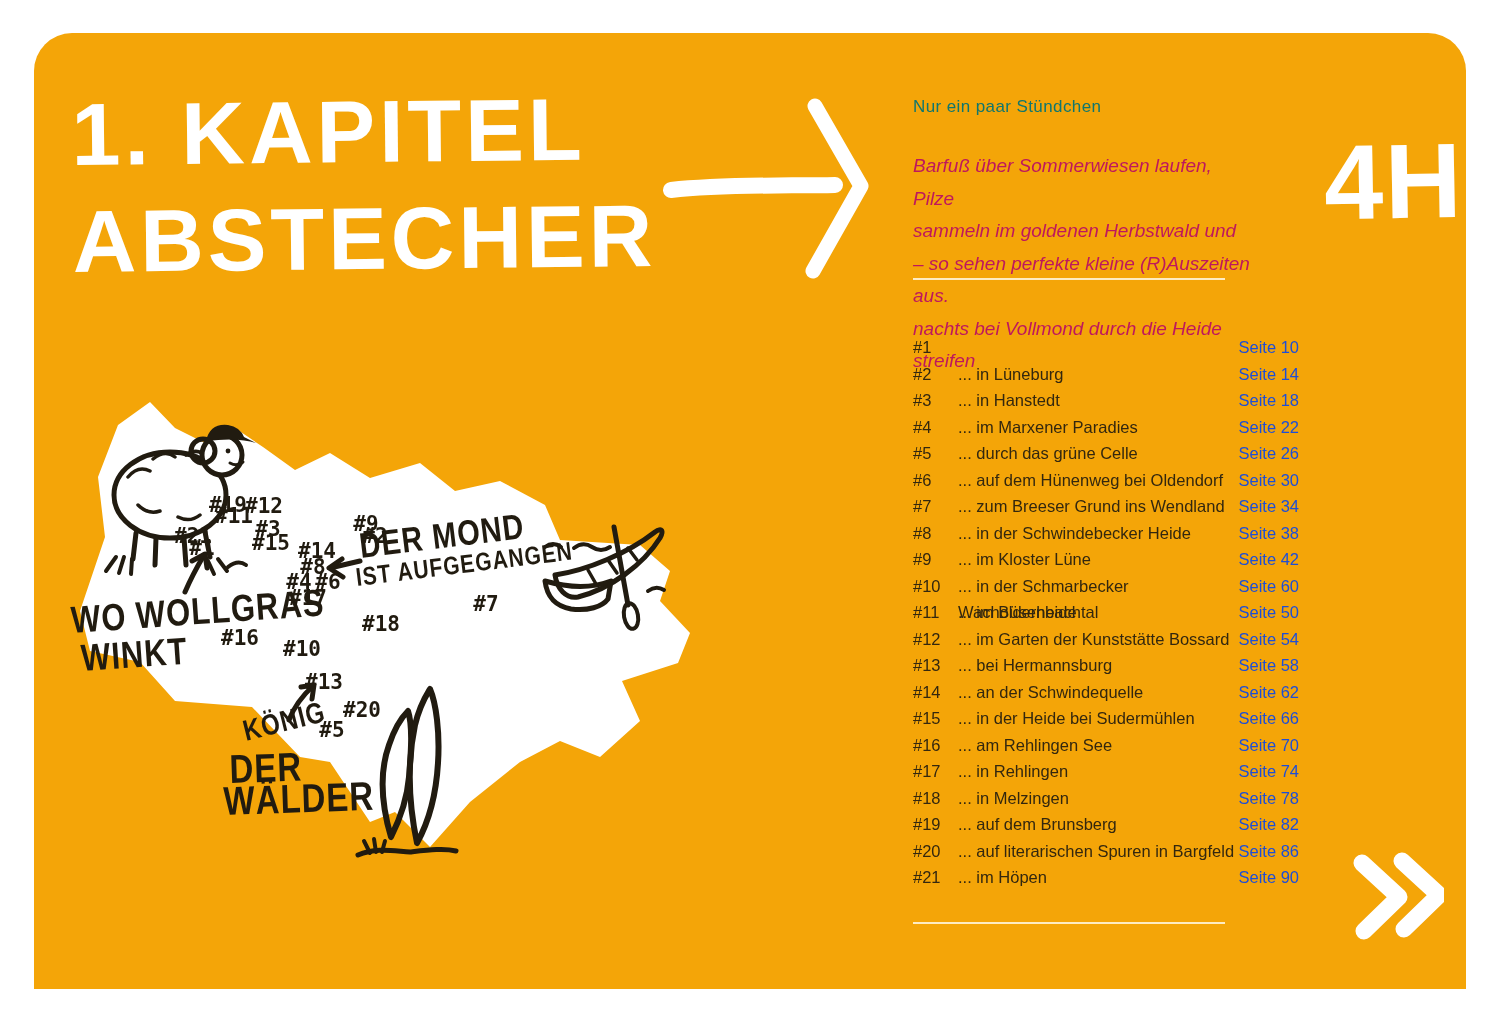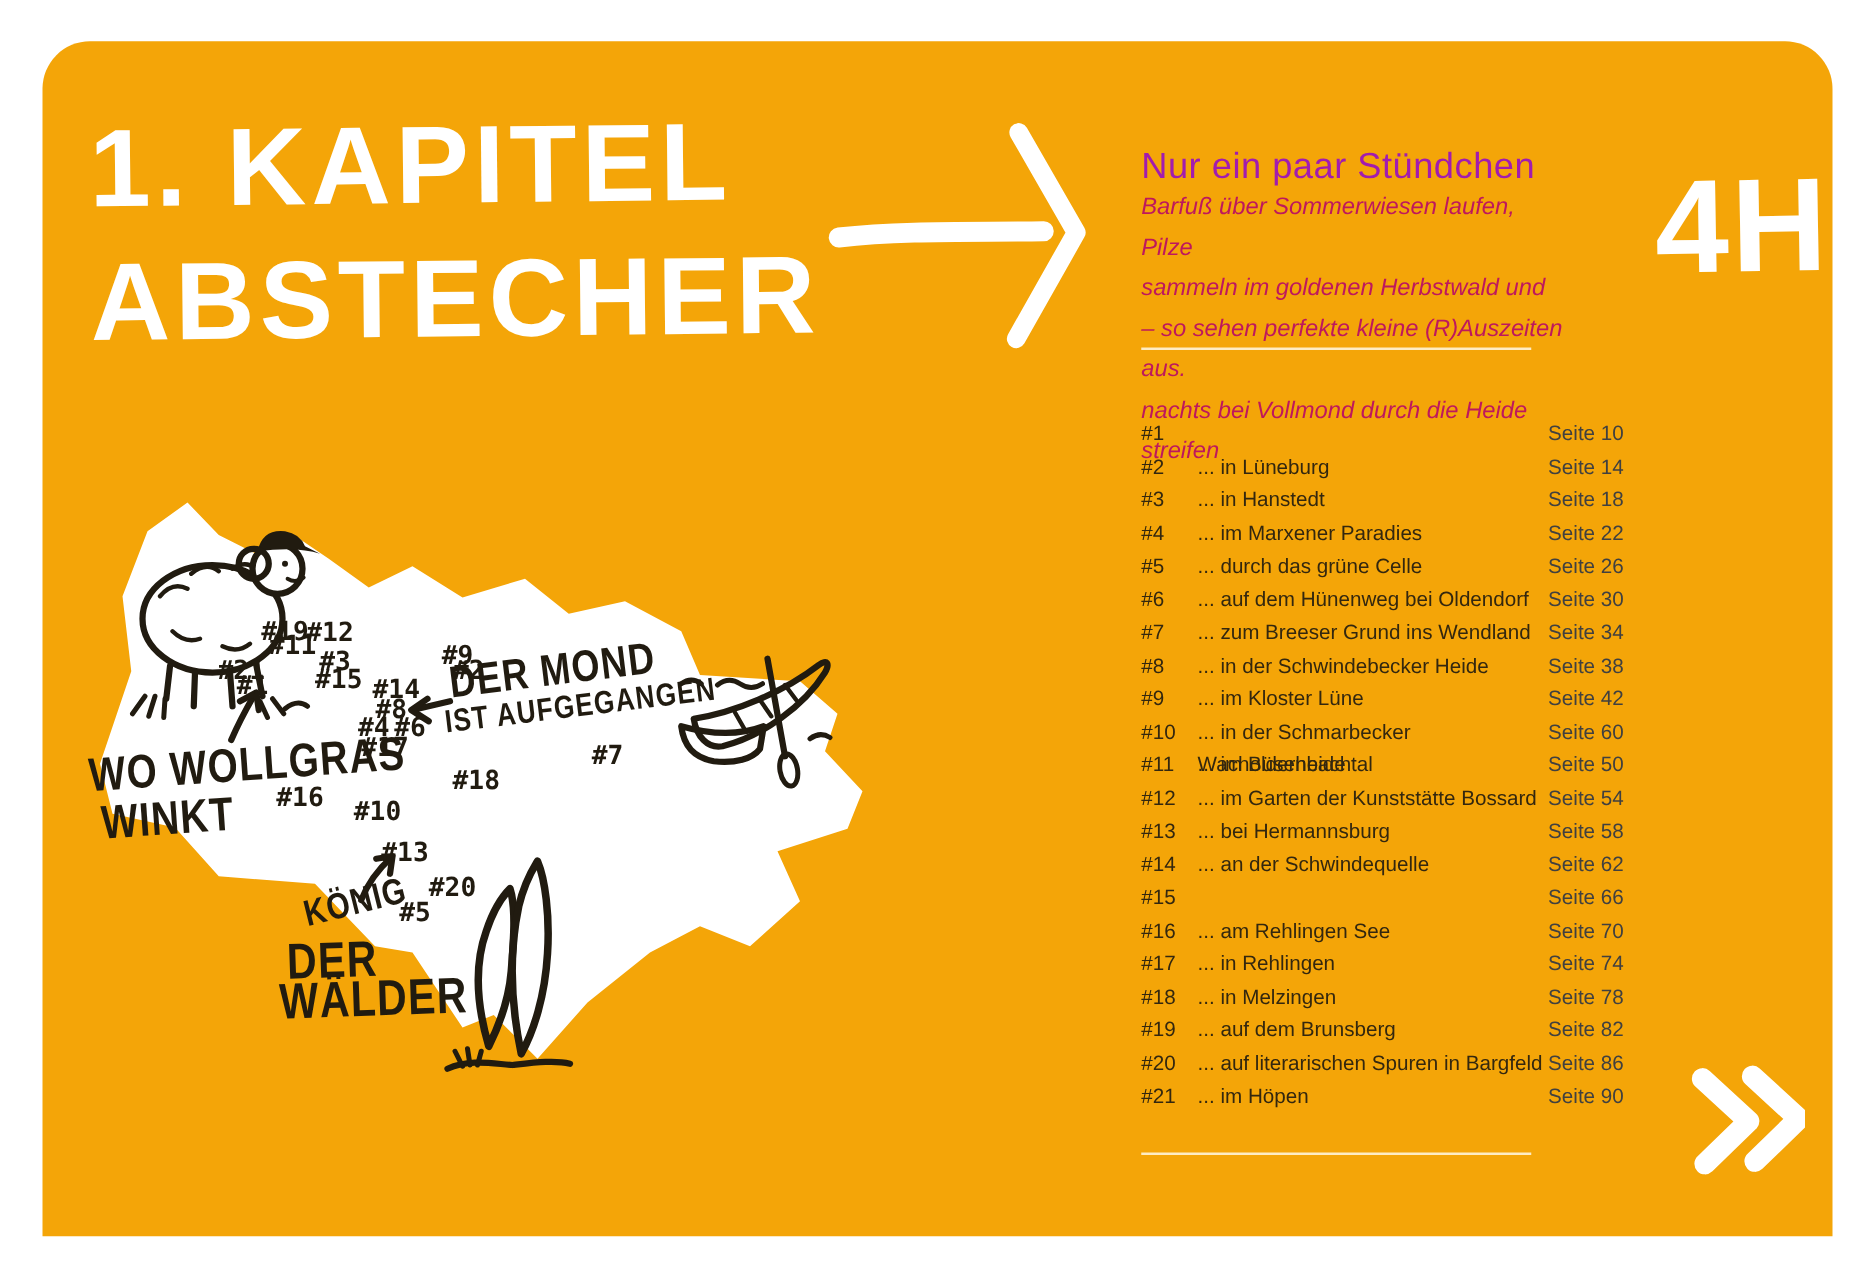--- a/index.html
+++ b/index.html
@@ -15,36 +15,36 @@
   
   .title{
     position:absolute;left:72px;top:78px;color:#ffffff;
     font-weight:bold;font-size:88px;line-height:107px;letter-spacing:4px;
     transform:rotate(-0.6deg);
   }
   
   .arrow-big{position:absolute;left:655px;top:96px;}
   
   .eyebrow{
-    position:absolute;left:913px;top:97px;font-size:29px;color:#a21caf;letter-spacing:0.4px;margin-top:20px;
+    position:absolute;left:913px;top:97px;font-size:17px;color:#0f766e;letter-spacing:0.4px;
   }
   .lede{
     position:absolute;left:913px;top:150px;width:340px;
     font-style:italic;font-size:19px;line-height:32.5px;color:#be185d;
   }
   .rule1{position:absolute;left:913px;top:278px;width:312px;height:2px;background:rgba(255,248,228,0.85);}
   .duration{
     position:absolute;left:1324px;top:128px;color:#ffffff;
     font-weight:bold;font-size:106px;line-height:106px;letter-spacing:2px;
     transform:rotate(-1deg);
   }
   
   .toc{position:absolute;left:913px;top:334px;width:386px;font-size:16.5px;color:#33270F;}
   .toc-row{display:grid;grid-template-columns:45px 1fr max-content;height:26.5px;line-height:26.5px;}
-  .toc-page{color:#404040;text-align:right;}
+  .toc-page{color:#1d4ed8;text-align:right;}
   .rule2{position:absolute;left:913px;top:922px;width:312px;height:2px;background:rgba(255,248,228,0.85);}
   
   .chevrons{position:absolute;left:1352px;top:850px;}
   
   .map{position:absolute;left:58px;top:385px;}
   .map text{fill:#211B10;}
   .marker{font-family:"DejaVu Sans Mono",monospace;font-weight:bold;font-size:21px;}
   .maplabel{font-weight:bold;letter-spacing:1px;}
 </style>
 </head>
@@ -139,20 +139,21 @@
       <span class="toc-title">... bei Hermannsburg</span>
       <span class="toc-page">Seite 58</span>
     </div>
   <div class="toc-row">
       <span class="toc-num">#14</span>
       <span class="toc-title">... an der Schwindequelle</span>
       <span class="toc-page">Seite 62</span>
     </div>
   <div class="toc-row">
       <span class="toc-num">#15</span>
+      <span class="toc-title">... in der Heide bei Sudermühlen</span>
       <span class="toc-page">Seite 66</span>
     </div>
   <div class="toc-row">
       <span class="toc-num">#16</span>
       <span class="toc-title">... am Rehlingen See</span>
       <span class="toc-page">Seite 70</span>
     </div>
   <div class="toc-row">
       <span class="toc-num">#17</span>
       <span class="toc-title">... in Rehlingen</span>

